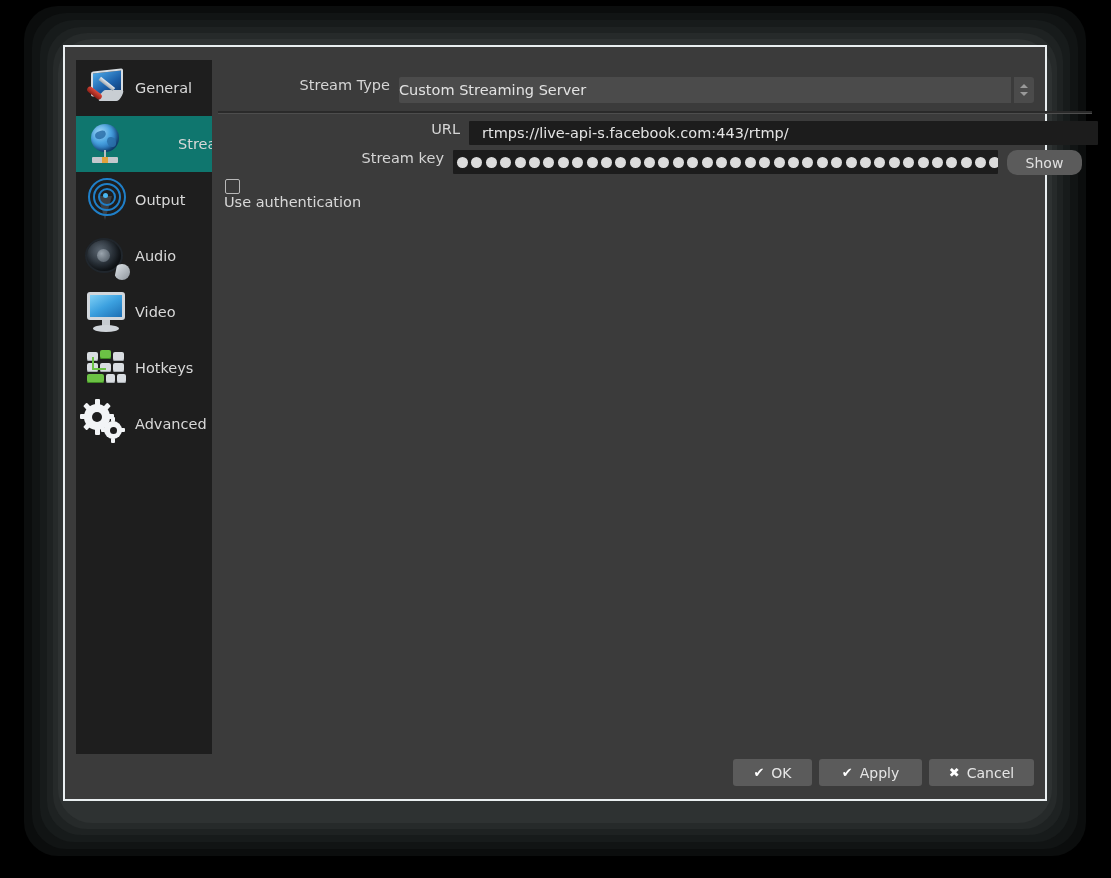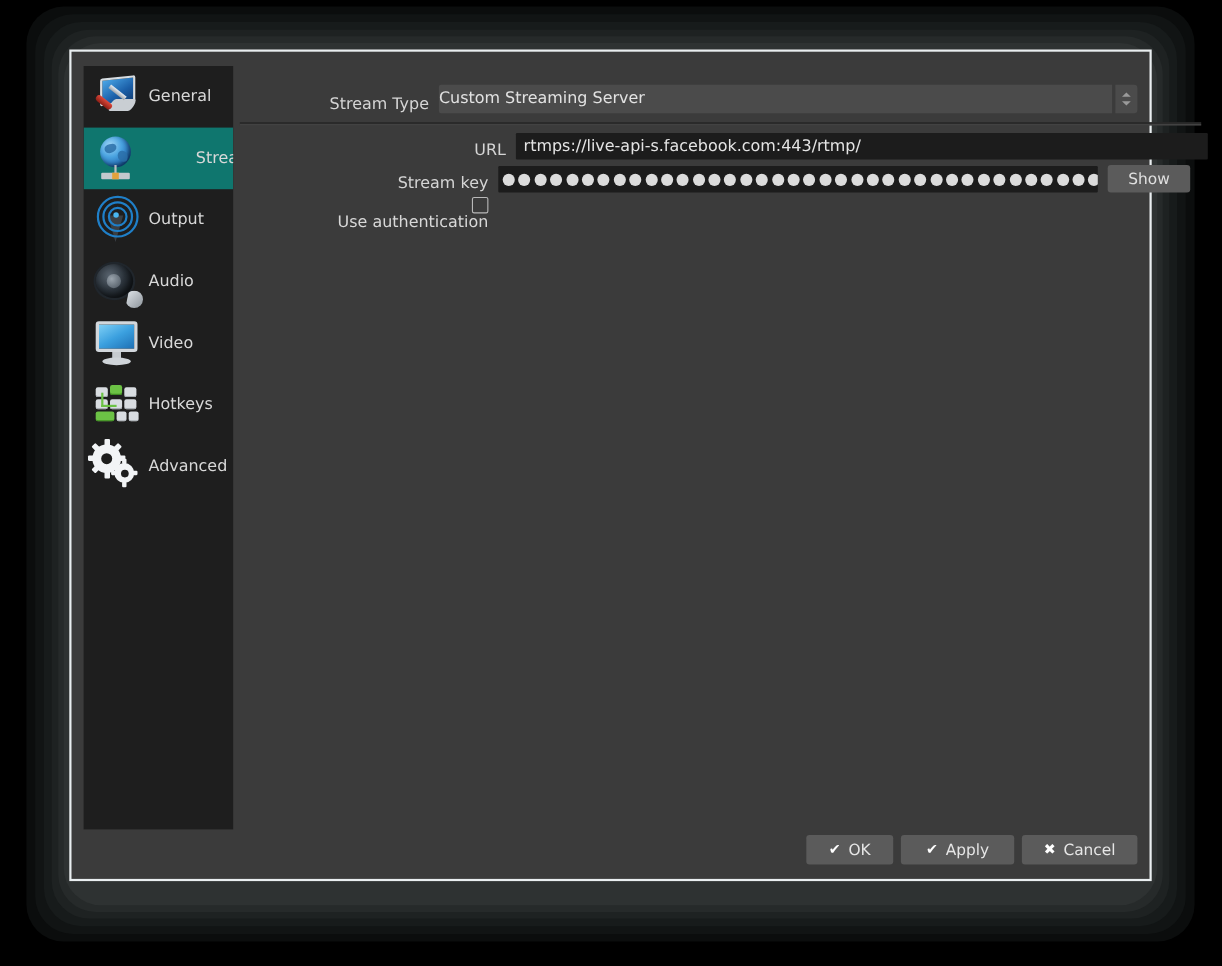--- a/index.html
+++ b/index.html
@@ -212,21 +212,21 @@
     left: 151px;
     top: 13px;
     right: 11px;
     top: 13px;
     height: 694px;
   }
 
   .row {
     position: absolute;
     display: flex;
-    align-items: flex-end;
+    align-items: flex-start;
   }
   .field-label {
     color: #d5d5d5;
     font-size: 14.5px;
     text-align: right;
     white-space: nowrap;
   }
 
   #row-streamtype { left: 0; top: 17px; width: 100%; }
   #row-streamtype .field-label { width: 228px; }
@@ -283,21 +283,21 @@
 
   .text-input {
     margin-left: 9px;
     width: 629px;
     height: 24px;
     background: #1c1c1c;
     color: #e4e4e4;
     font-size: 14.5px;
     display: flex;
     align-items: center;
-    padding-left: 7px;
+    padding-left: 13px;
     box-sizing: border-box;
     border-radius: 1px;
   }
   .key-input {
     width: 545px;
     overflow: hidden;
     padding-left: 4px;
     gap: 3.4px;
   }
   .dot {
@@ -307,21 +307,21 @@
     flex: 0 0 auto;
   }
   .show-btn {
     margin-left: 9px;
     width: 75px;
     height: 25px;
     background: #5b5b5b;
     color: #e0e0e0;
     font-size: 14px;
     display: flex; align-items: center; justify-content: center;
-    border-radius: 3px;
+    border-radius: 10px;
   }
 
   #row-auth { left: 0; top: 119px; flex-direction: column; }
   #row-auth .spacer { width: 228px; }
   .checkbox {
     margin-left: 9px;
     width: 15px; height: 15px;
     border: 1.5px solid #b9b9b9;
     border-radius: 2px;
     background: transparent;

